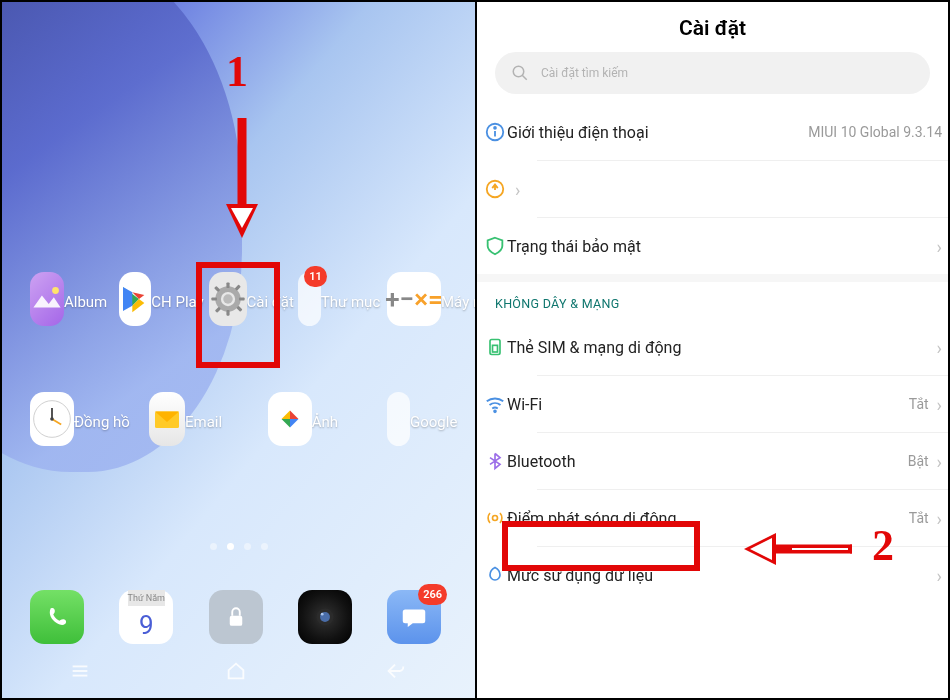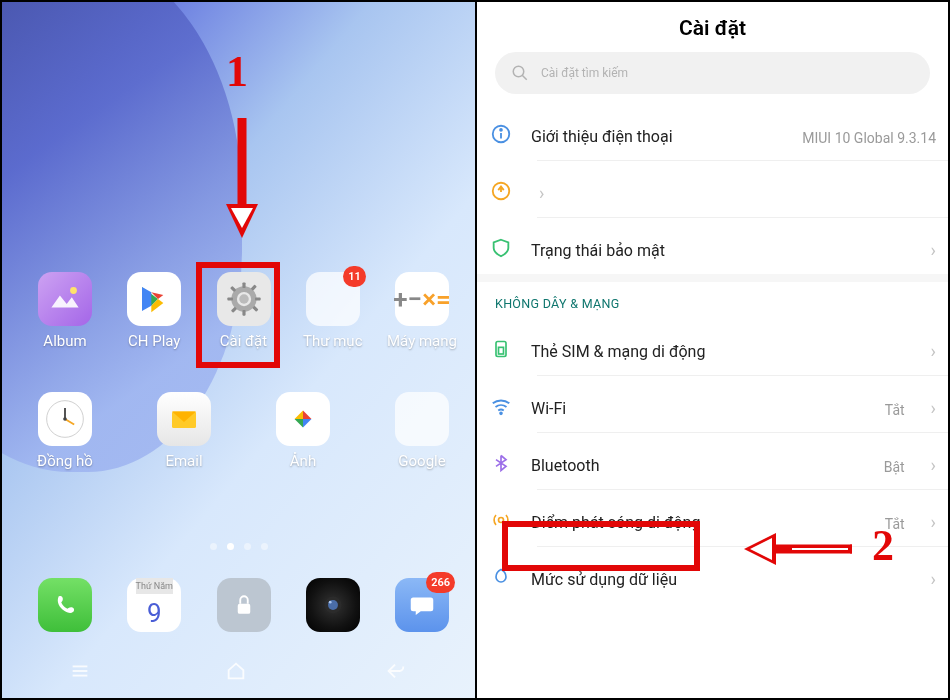--- a/index.html
+++ b/index.html
@@ -6,22 +6,22 @@
 body{width:950px;height:700px;background:#fff;position:relative;border:2px solid #000}
 .split{display:flex;width:100%;height:100%}
 .left-panel{width:475px;height:100%;position:relative;background:linear-gradient(130deg,#4f5fae 0%,#6a7de0 15%,#a8c5f0 35%,#d8e8fc 60%,#e8f2fc 100%);overflow:hidden}
 .left-panel::before{content:"";position:absolute;top:-50px;left:-120px;width:360px;height:520px;border-radius:50% 50% 45% 55%;background:linear-gradient(145deg,#3f4a9e 0%,#5968cb 40%,#9db3f0 80%);opacity:.85}
 .right-panel{width:475px;height:100%;background:#fff;border-left:2px solid #000;display:flex;flex-direction:column}
 
 
 .grid-row{position:absolute;left:28px;right:18px;display:flex;justify-content:space-between}
 .row1{top:270px}
 .row2{top:390px}
-.dockrow{bottom:66px}
-.app{width:70px;display:flex;flex-direction:column;align-items:center}
+.dockrow{bottom:54px}
+.app{width:70px;display:flex;align-items:center}
 .app .ic{width:54px;height:54px;border-radius:14px;display:flex;align-items:center;justify-content:center;font-size:26px;position:relative}
 .app .lbl{margin-top:6px;font-size:15px;color:#fff;text-shadow:0 1px 2px rgba(0,0,0,.3);white-space:nowrap}
 .badge{position:absolute;top:-6px;right:-6px;min-width:21px;height:21px;border-radius:11px;background:#f43b2a;color:#fff;font-size:11px;font-weight:600;display:flex;align-items:center;justify-content:center;padding:0 5px}
 
 .ic-album{background:linear-gradient(135deg,#cda2f2,#a466e8)}
 .ic-album svg{width:34px;height:34px}
 .ic-chplay{background:#fff}
 .ic-settings{background:#e8e8e8}
 .ic-folder{background:rgba(255,255,255,.72);display:grid;grid-template-columns:1fr 1fr;grid-template-rows:1fr 1fr;gap:3px;padding:7px}
 .ic-folder .mini{border-radius:4px}
@@ -55,21 +55,21 @@
 .ann-num{position:absolute;font-size:44px;font-weight:800;color:#e20707;font-family:Georgia,serif}
 .n1{top:44px;left:224px}
 .n2{top:518px;left:870px}
 .ann-arrow{position:absolute}
 .ar1{top:110px;left:220px;width:40px;height:130px}
 .ar2{top:528px;left:736px;width:120px;height:38px}
 
 
 .settings-title{text-align:center;font-size:21px;font-weight:600;padding:14px 0 12px}
 .searchbar{margin:0 18px 10px;height:42px;background:#f1f1f1;border-radius:22px;display:flex;align-items:center;padding:0 16px;color:#b3b3b3;font-size:12px;gap:12px}
-.item{display:flex;align-items:flex-end;padding:14px 12px;min-height:56px;gap:18px}
+.item{display:flex;align-items:center;padding:14px 6px;min-height:56px;}
 .item .icw{width:24px;height:24px;display:flex;align-items:center;justify-content:center;flex-shrink:0}
 .item .txt{flex:1;font-size:16px;color:#222}
 .item .val{font-size:14px;color:#9a9a9a}
 .item .chev{color:#c5c5c5;font-size:18px;margin-left:8px}
 .divider{height:1px;background:#efefef;margin-left:60px}
 .section-hdr{padding:14px 18px 8px;font-size:12.5px;color:#0f766e;letter-spacing:.3px}
 .section-gap{height:8px;background:#f6f6f6}
 
 .gear-svg{width:38px;height:38px}
 </style>

